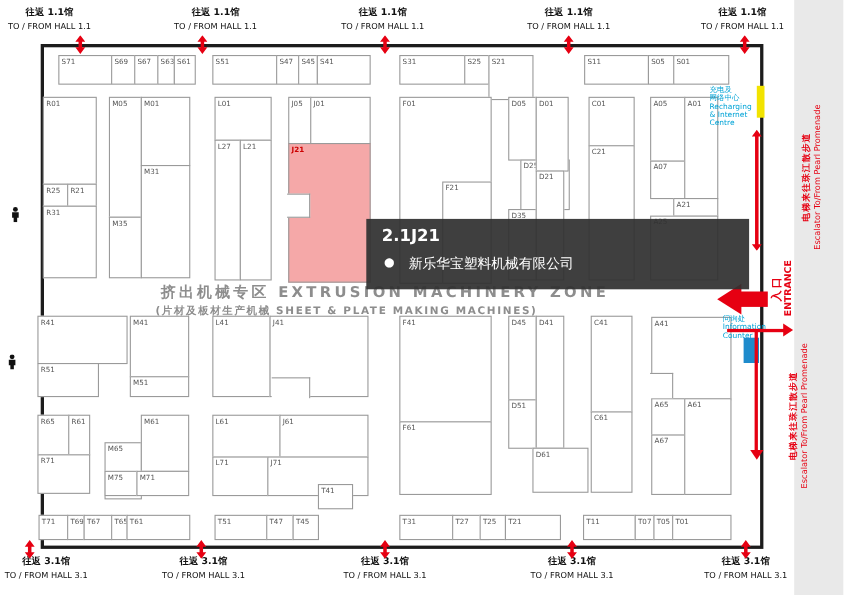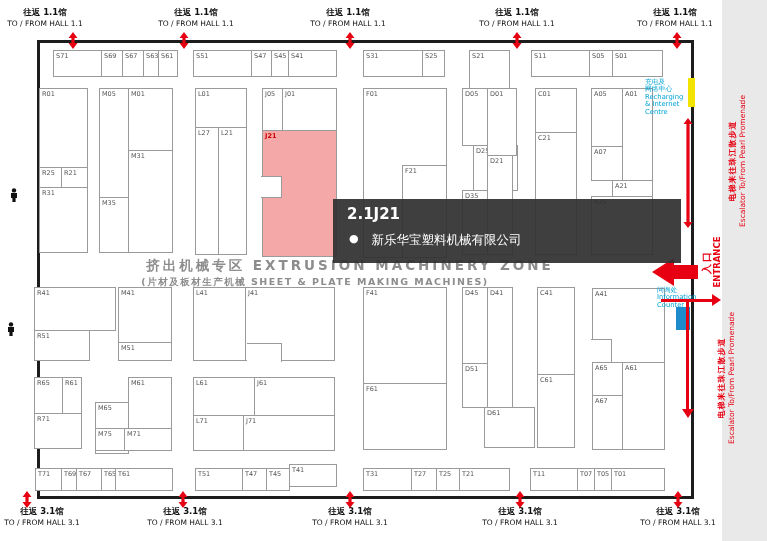--- a/index.html
+++ b/index.html
@@ -89,21 +89,21 @@
       </div>
       <div class="booth" style="left: 288px; top: 50px; width: 49px; height: 27px;">
         <span>S41</span>
       </div>
       <div class="booth" style="left: 363px; top: 50px; width: 60px; height: 27px;">
         <span>S31</span>
       </div>
       <div class="booth" style="left: 422px; top: 50px; width: 23px; height: 27px;">
         <span>S25</span>
       </div>
-      <div class="booth" style="left: 444px; top: 50px; width: 41px; height: 41px; margin-left: 25px;">
+      <div class="booth" style="left: 444px; top: 50px; width: 41px; height: 41px;">
         <span>S21</span>
       </div>
       <div class="booth" style="left: 531px; top: 50px; width: 59px; height: 27px;">
         <span>S11</span>
       </div>
       <div class="booth" style="left: 589px; top: 50px; width: 24px; height: 27px;">
         <span>S05</span>
       </div>
       <div class="booth" style="left: 612px; top: 50px; width: 51px; height: 27px;">
         <span>S01</span>
@@ -296,21 +296,21 @@
       </div>
       <div class="booth" style="left: 195px; top: 468px; width: 48px; height: 23px;">
         <span>T51</span>
       </div>
       <div class="booth" style="left: 242px; top: 468px; width: 25px; height: 23px;">
         <span>T47</span>
       </div>
       <div class="booth" style="left: 266px; top: 468px; width: 24px; height: 23px;">
         <span>T45</span>
       </div>
-      <div class="booth" style="left: 289px; top: 464px; width: 48px; height: 23px;">
+      <div class="booth" style="left: 289px; top: 440px; width: 32px; height: 23px;">
         <span>T41</span>
       </div>
       <div class="booth" style="left: 363px; top: 468px; width: 49px; height: 23px;">
         <span>T31</span>
       </div>
       <div class="booth" style="left: 411px; top: 468px; width: 26px; height: 23px; padding-left: 32px;">
         <span>T27</span>
       </div>
       <div class="booth" style="left: 436px; top: 468px; width: 24px; height: 23px;">
         <span>T25</span>

